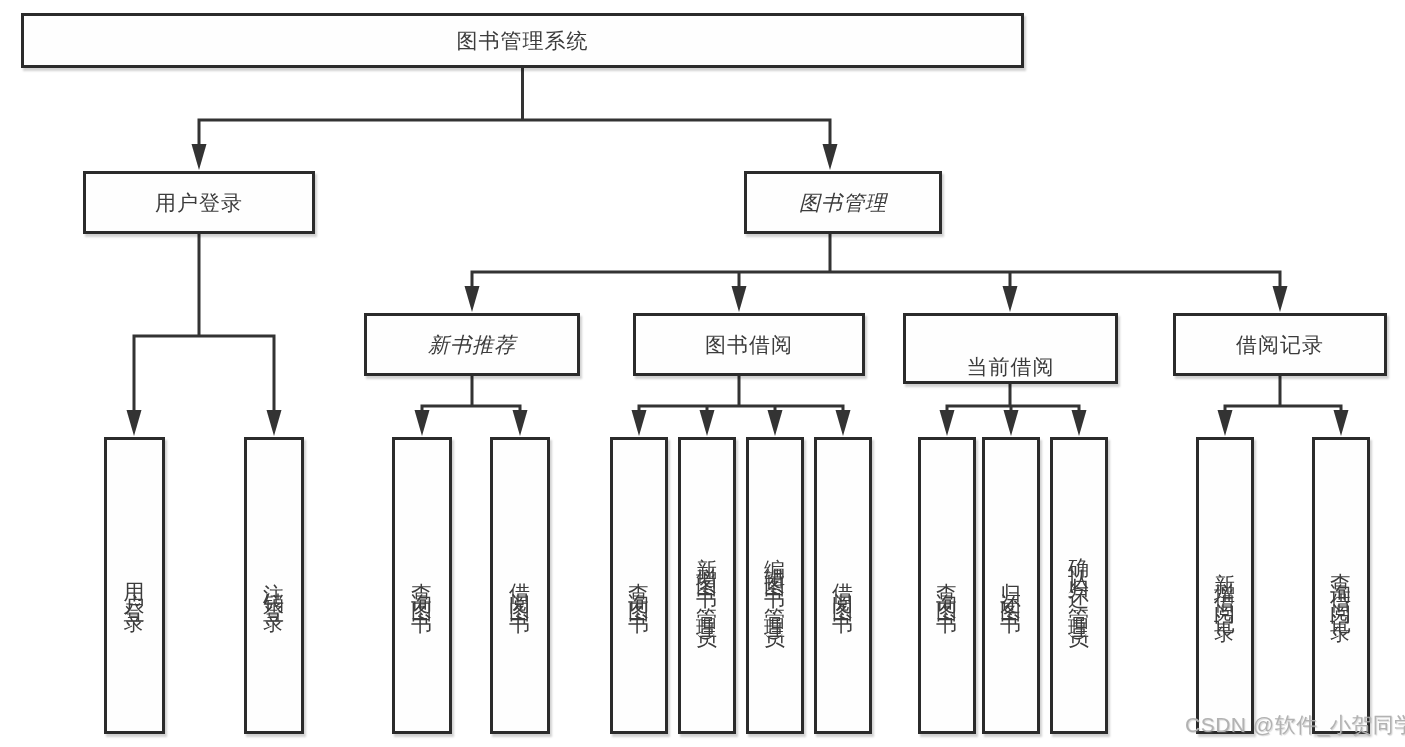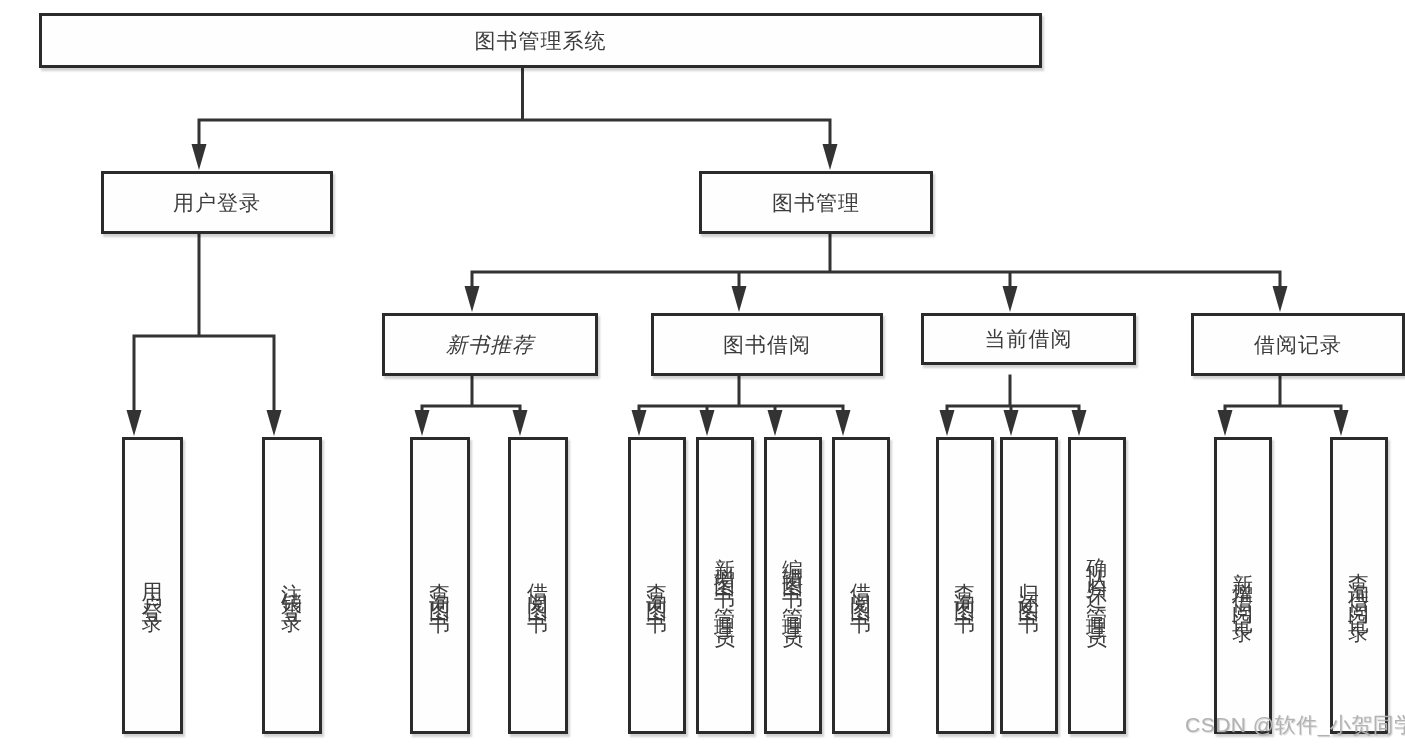--- a/index.html
+++ b/index.html
@@ -17,21 +17,20 @@
     box-sizing: border-box;
     background: #fefefe;
     border: 3px solid #2b2b2b;
     display: flex;
     align-items: center;
     justify-content: center;
     color: #3c3c3c;
     font-size: 21px;
     z-index: 1;
     box-shadow: 2px 3px 2px rgba(0,0,0,0.18);
-    margin-left: 18px;
   }
   .node .hlabel {
     white-space: nowrap;
     letter-spacing: 1px;
   }
   .node .vlabel {
     writing-mode: vertical-rl;
     text-orientation: mixed;
     letter-spacing: 10px;
     line-height: 1.1;
@@ -98,31 +97,31 @@
     </g>
   </svg>
 
   <div class="node" style="left:21px; top:13px; width:1003px; height:55px;">
     <span class="hlabel">图书管理系统</span>
   </div>
 
   <div class="node" style="left:83px; top:171px; width:232px; height:63px;">
     <span class="hlabel">用户登录</span>
   </div>
-  <div class="node" style="left:681px; top:171px; width:234px; height:63px;">
+  <div class="node" style="left:744px; top:171px; width:198px; height:63px;font-style:italic;">
     <span class="hlabel">图书管理</span>
   </div>
 
   <div class="node" style="left:364px; top:313px; width:216px; height:63px;font-style:italic;">
     <span class="hlabel">新书推荐</span>
   </div>
   <div class="node" style="left:633px; top:313px; width:232px; height:63px;">
     <span class="hlabel">图书借阅</span>
   </div>
-  <div class="node" style="left:903px; top:313px; width:215px; height:52px;">
+  <div class="node" style="left:903px; top:313px; width:215px; height:71px;align-items:flex-end;">
     <span class="hlabel">当前借阅</span>
   </div>
   <div class="node" style="left:1173px; top:313px; width:214px; height:63px;">
     <span class="hlabel">借阅记录</span>
   </div>
 
   <div class="node" style="left:104px; top:437px; width:61px; height:297px;">
     <span class="vlabel">用户登录</span>
   </div>
   <div class="node" style="left:244px; top:437px; width:60px; height:297px;">

